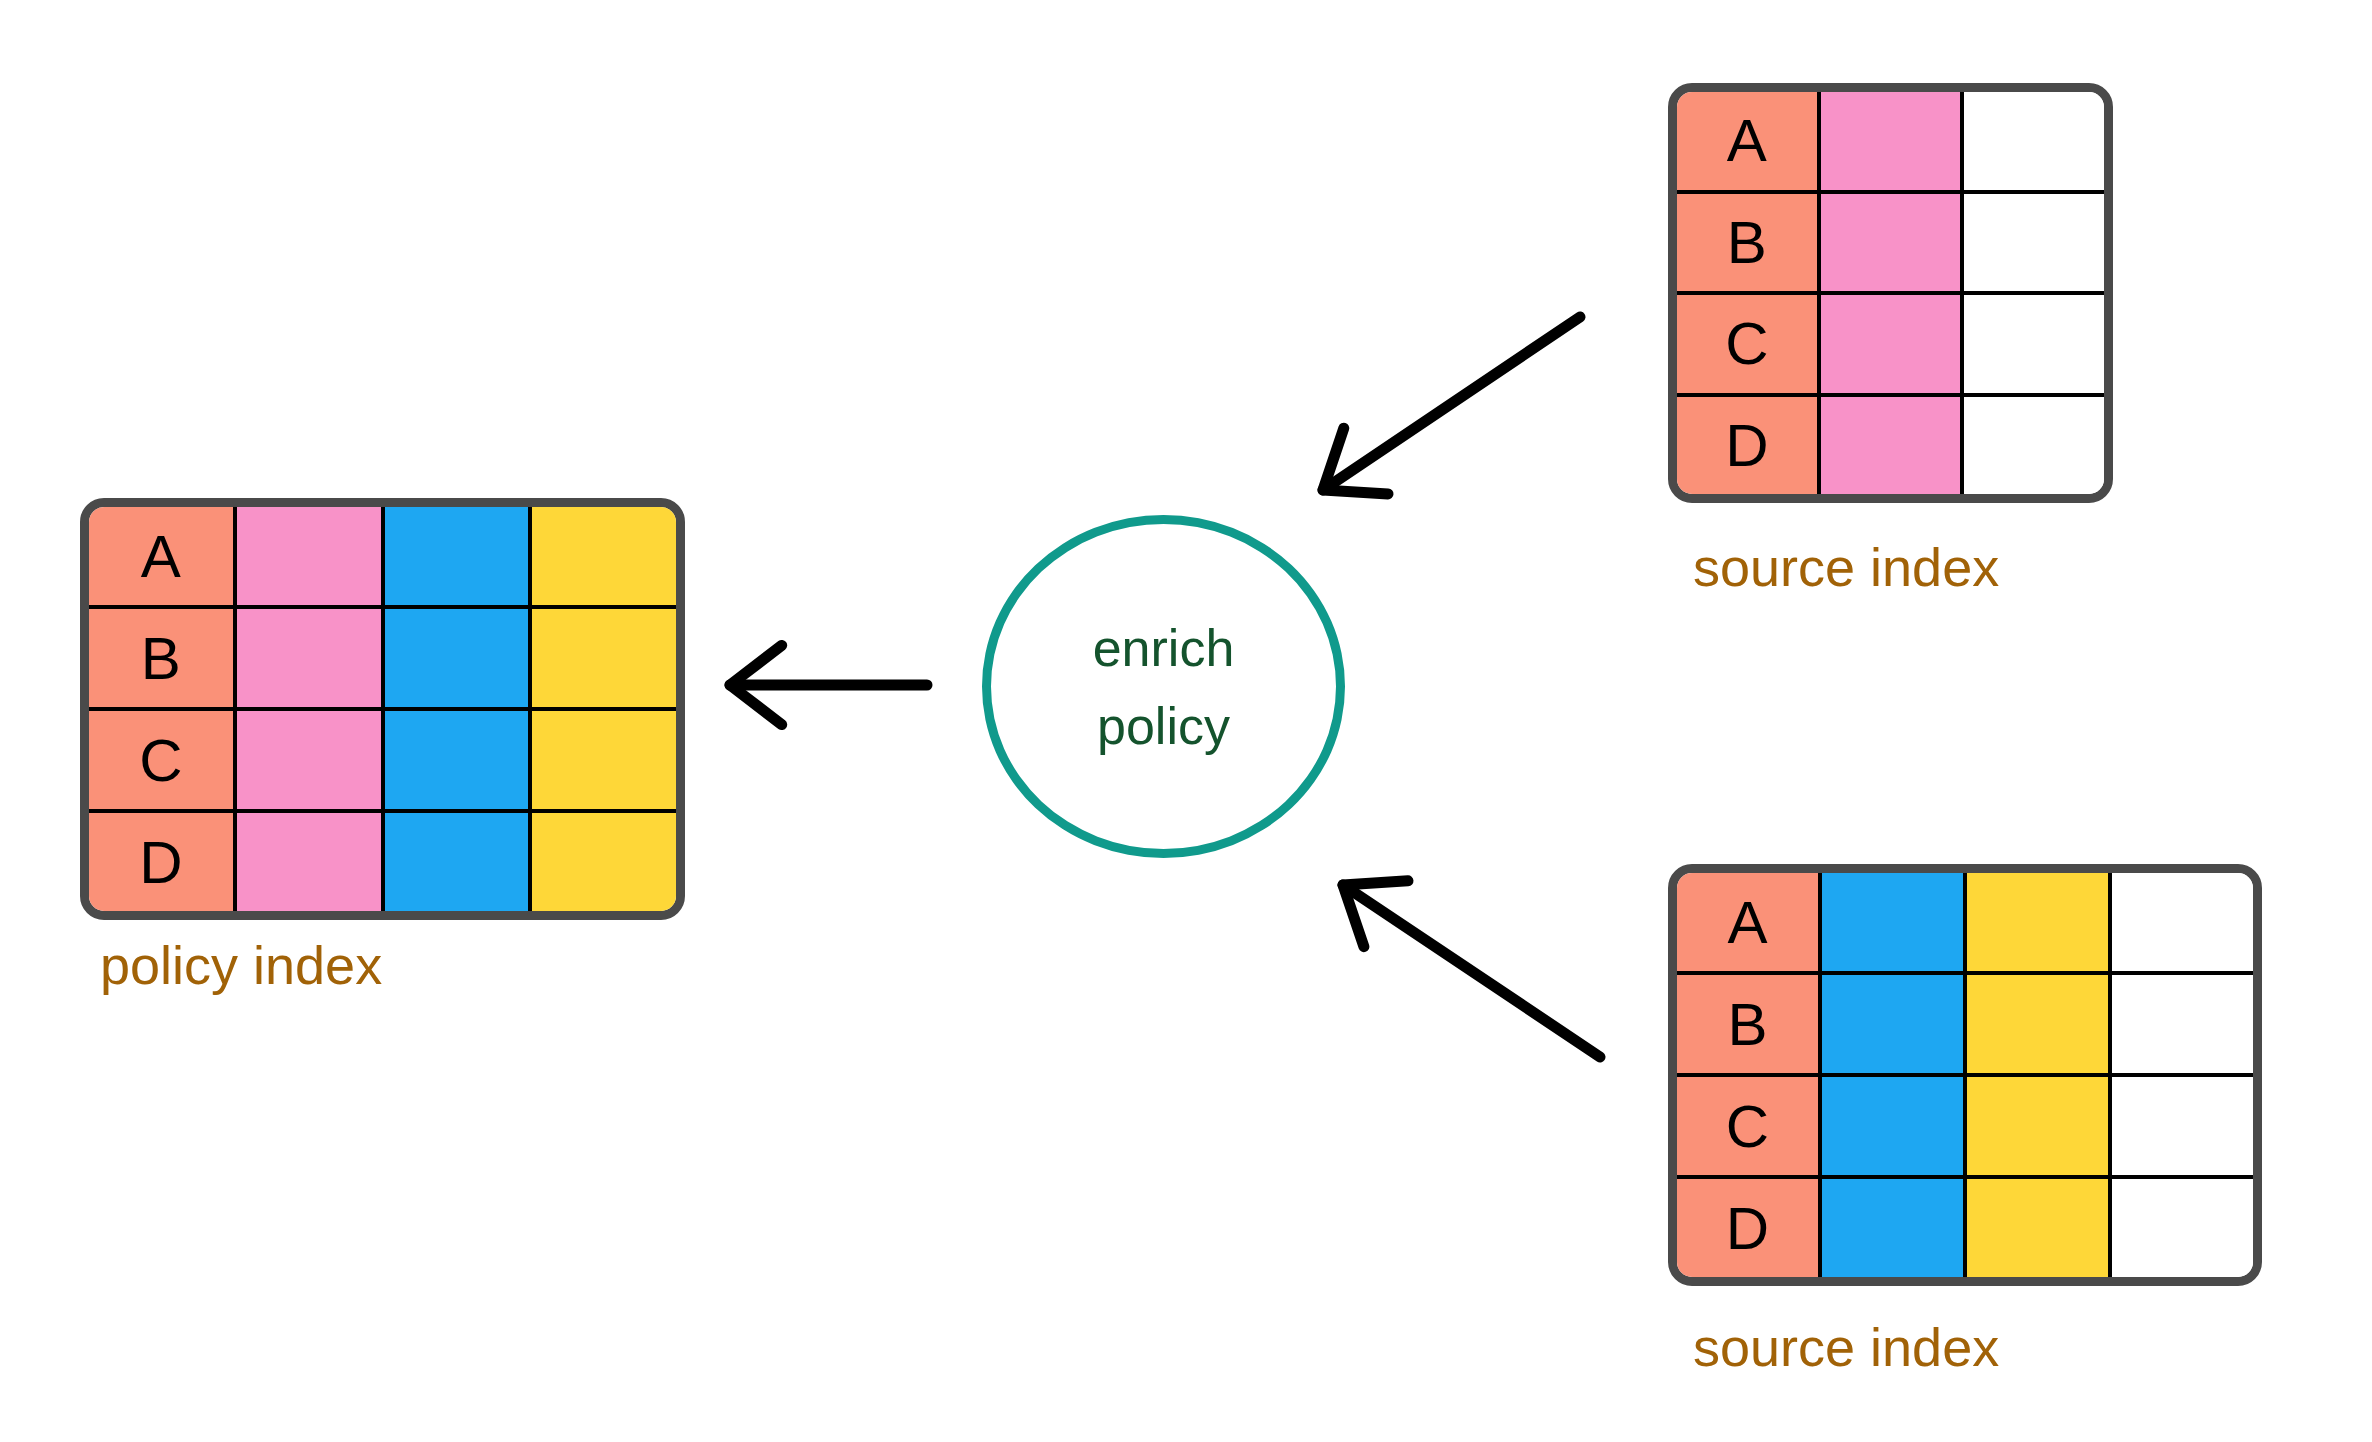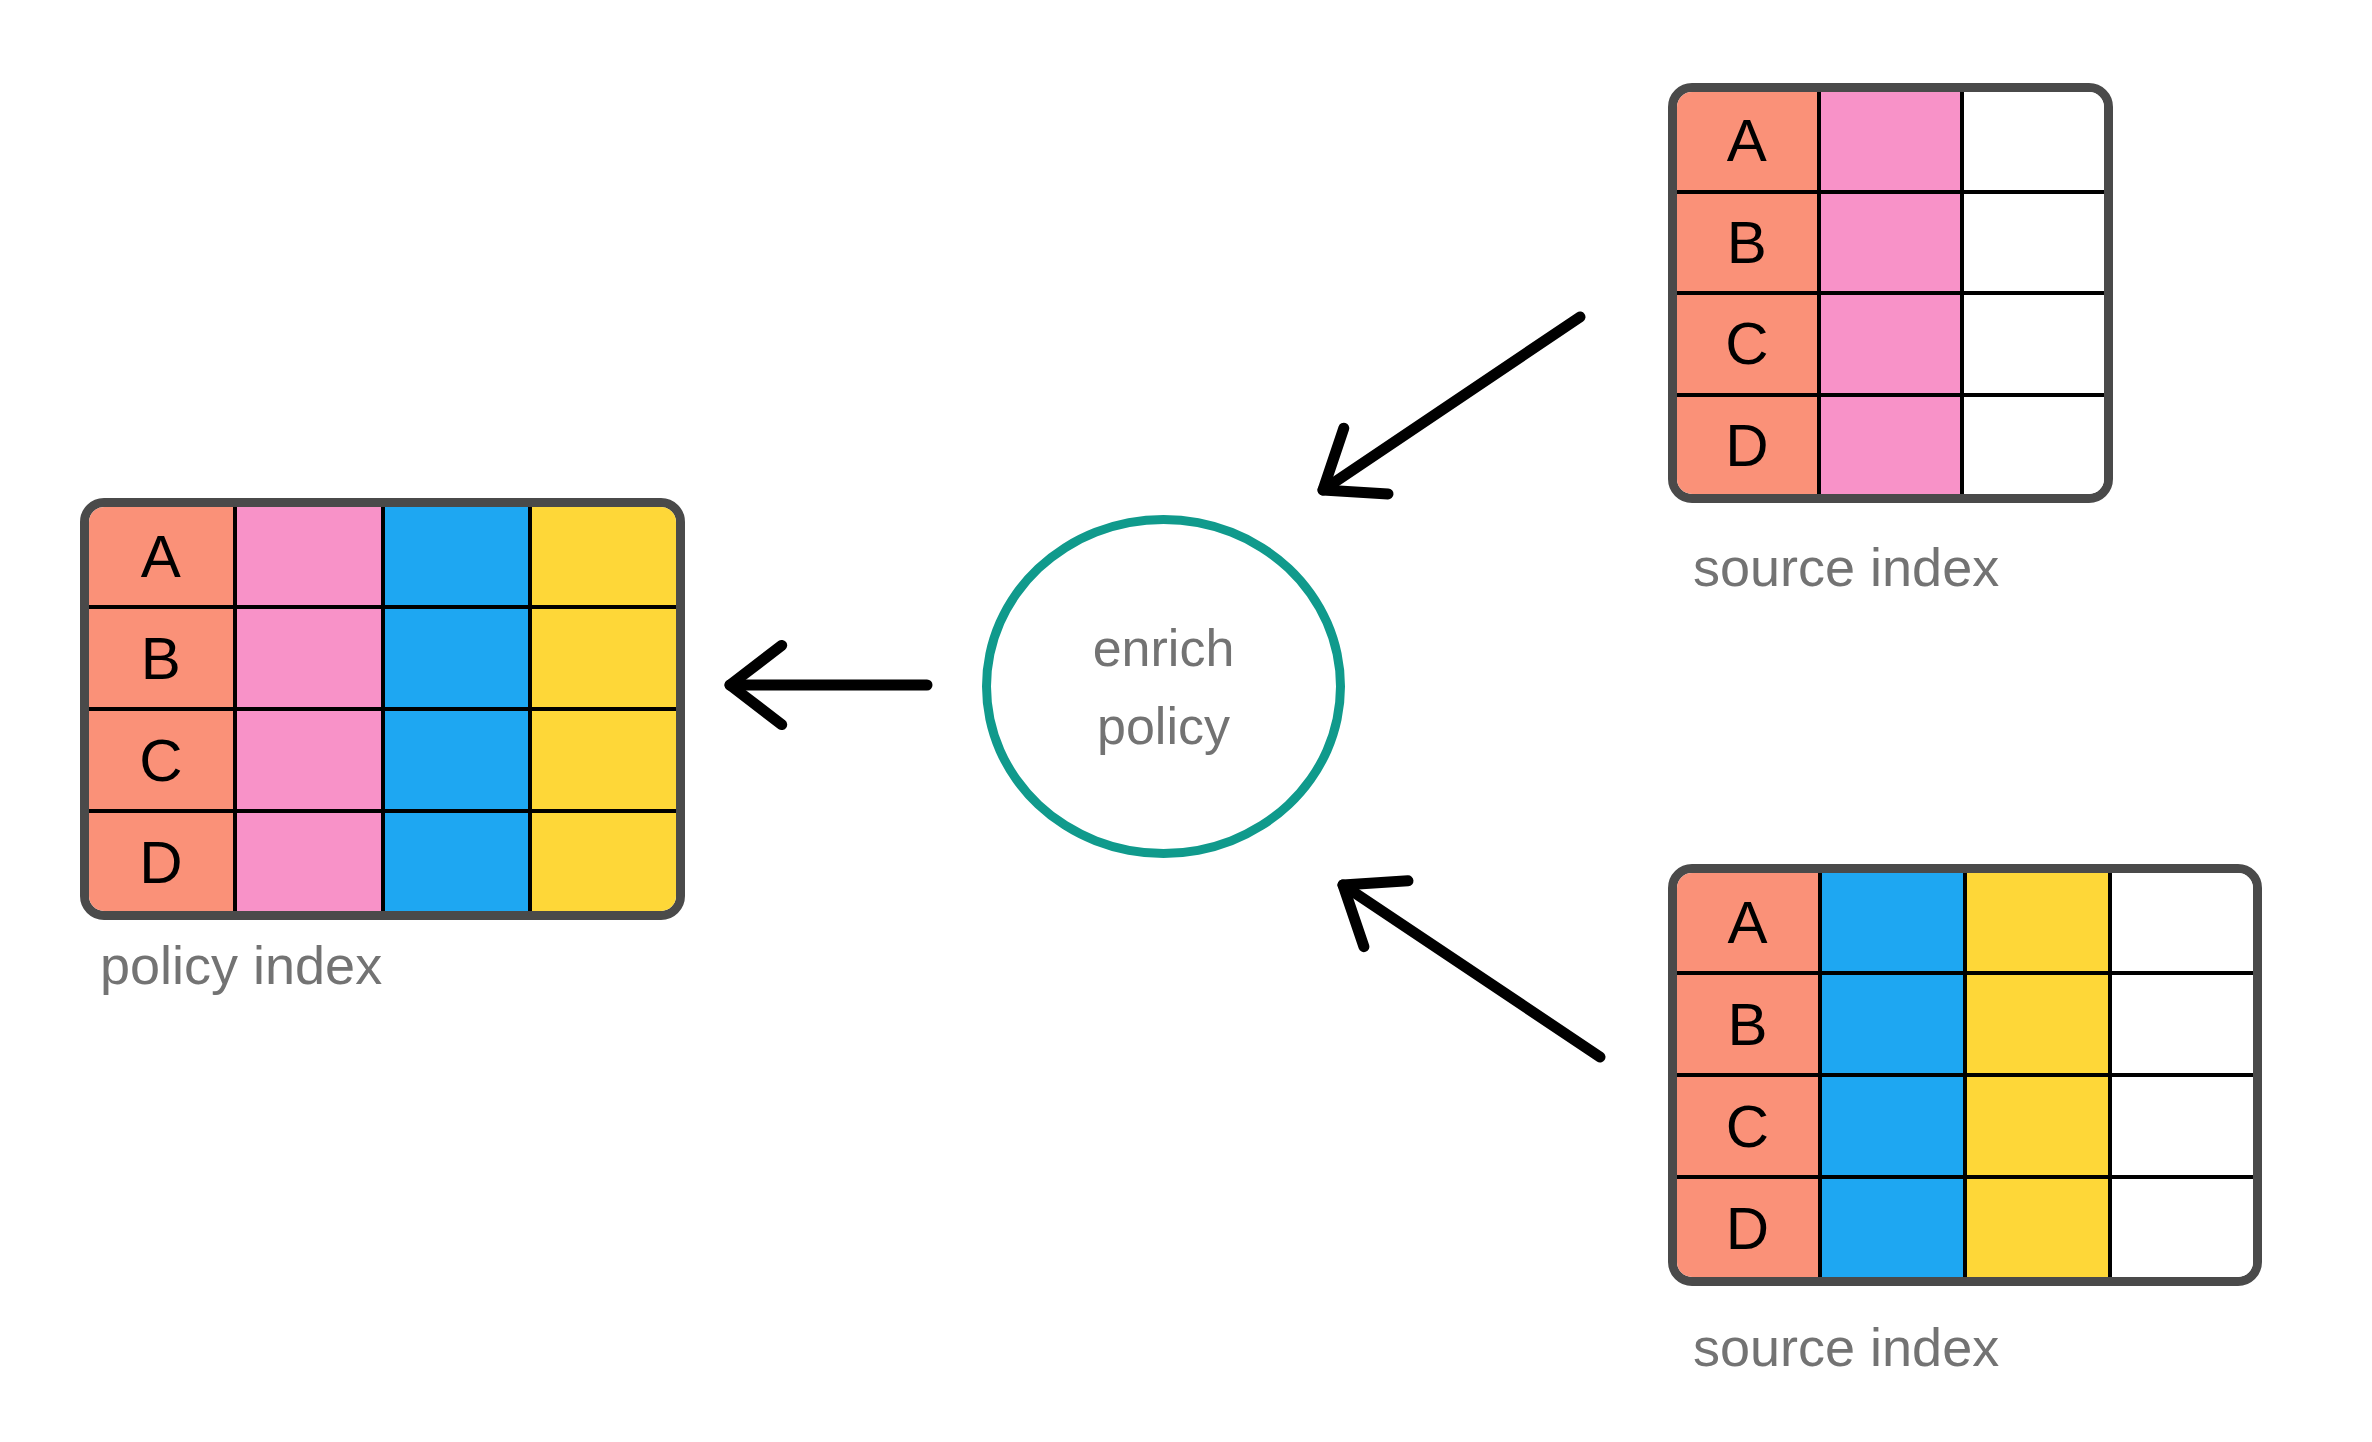--- a/index.html
+++ b/index.html
@@ -39,21 +39,21 @@
     justify-content: center;
     font-size: 60px;
     color: #000000;
   }
   .cell + .cell {
     border-top: 4px solid #000000;
   }
   .tbl-label {
     position: absolute;
     font-size: 54px;
-    color: #737373;
+    color: #a16207;
     white-space: nowrap;
     line-height: 1;
   }
   .policy-circle {
     position: absolute;
     left: 982px;
     top: 515px;
     width: 363px;
     height: 343px;
     box-sizing: border-box;
@@ -162,21 +162,21 @@
     <div class="col" style="background-color: rgb(255, 255, 255);">
       <div class="cell"></div>
       <div class="cell"></div>
       <div class="cell"></div>
       <div class="cell"></div>
     </div>
   </div>
   <div class="tbl-label" id="lbl-src-bot">source index</div>
 
   <div class="policy-circle" style="border-color: rgb(16, 154, 140);">
-    <div class="policy-text" style="color: #737373;">
+    <div class="policy-text" style="color: #14532d;">
       <div>enrich</div>
       <div>policy</div>
     </div>
   </div>
 
   <svg class="arrows" width="2372" height="1442" viewBox="0 0 2372 1442" style="color: rgb(0, 0, 0);">
     <defs>
       <marker id="ah" markerWidth="10" markerHeight="10" viewBox="0 0 10 10" refX="8.5" refY="5" orient="auto" markerUnits="strokeWidth">
         <path d="M3.8 1.4 L8.5 5 L3.8 8.6" fill="none" stroke="currentColor" stroke-width="1" stroke-linecap="round" stroke-linejoin="round"></path>
       </marker>

